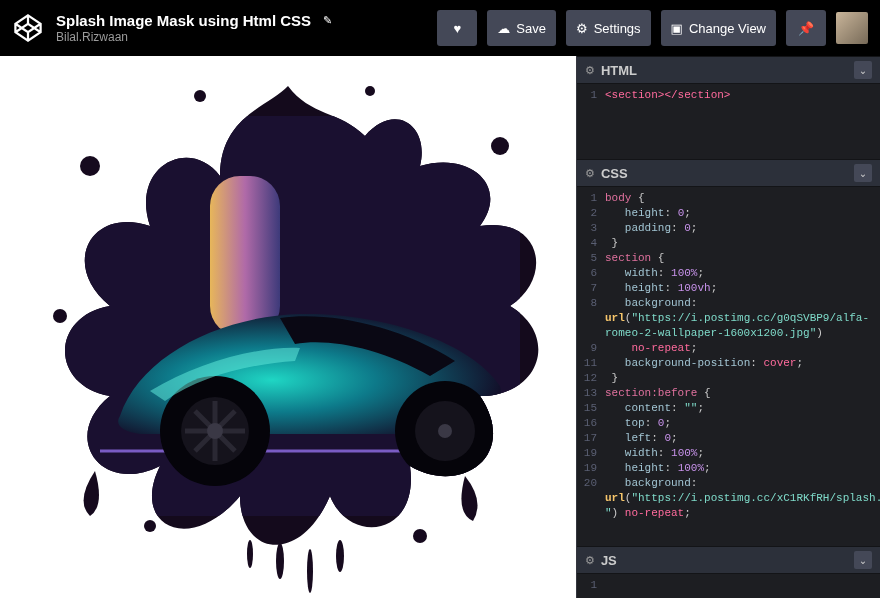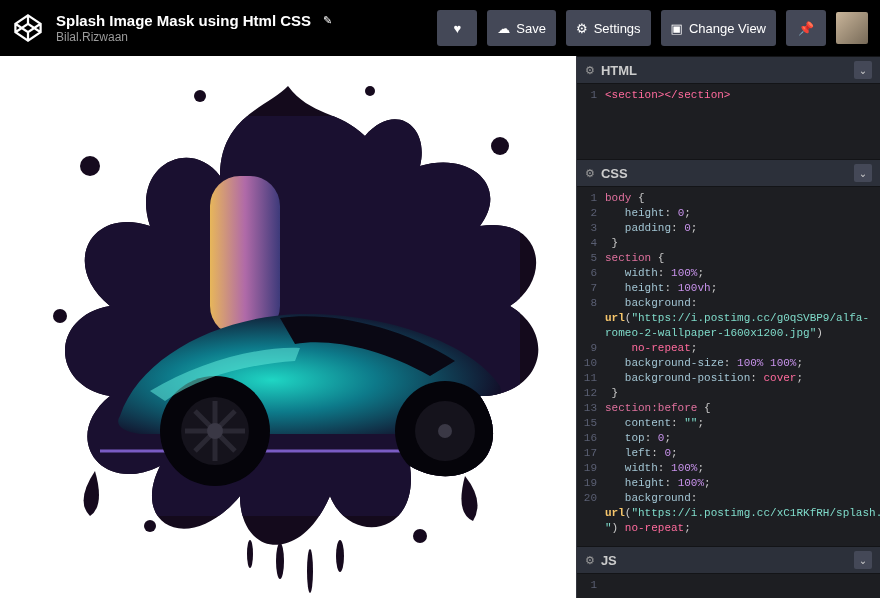--- a/index.html
+++ b/index.html
@@ -243,21 +243,20 @@
           <div class="code-line"><span class="ln">2</span><span class="lc"><span class="t-punc">   </span><span class="t-prop">height</span><span class="t-punc">: </span><span class="t-num">0</span><span class="t-punc">;</span></span></div>
           <div class="code-line"><span class="ln">3</span><span class="lc"><span class="t-punc">   </span><span class="t-prop">padding</span><span class="t-punc">: </span><span class="t-num">0</span><span class="t-punc">;</span></span></div>
           <div class="code-line"><span class="ln">4</span><span class="lc"><span class="t-punc"> }</span></span></div>
           <div class="code-line"><span class="ln">5</span><span class="lc"><span class="t-sel">section</span><span class="t-punc"> {</span></span></div>
           <div class="code-line"><span class="ln">6</span><span class="lc"><span class="t-punc">   </span><span class="t-prop">width</span><span class="t-punc">: </span><span class="t-num">100%</span><span class="t-punc">;</span></span></div>
           <div class="code-line"><span class="ln">7</span><span class="lc"><span class="t-punc">   </span><span class="t-prop">height</span><span class="t-punc">: </span><span class="t-num">100vh</span><span class="t-punc">;</span></span></div>
           <div class="code-line"><span class="ln">8</span><span class="lc"><span class="t-punc">   </span><span class="t-prop">background</span><span class="t-punc">:</span></span></div>
           <div class="code-line"><span class="ln"></span><span class="lc"><span class="t-val">url</span><span class="t-punc">(</span><span class="t-str">"https://i.postimg.cc/g0qSVBP9/alfa-</span></span></div>
           <div class="code-line"><span class="ln"></span><span class="lc"><span class="t-str">romeo-2-wallpaper-1600x1200.jpg"</span><span class="t-punc">)</span></span></div>
           <div class="code-line"><span class="ln">9</span><span class="lc"><span class="t-punc">    </span><span class="t-key">no-repeat</span><span class="t-punc">;</span></span></div>
-          <div class="code-line"><span class="ln">10</span><span class="lc"><span class="t-punc">   </span><span class="t-prop">background-size</span><span class="t-punc">: </span><span class="t-num">100% 100%</span><span class="t-punc">;</span></span></div>
           <div class="code-line"><span class="ln">11</span><span class="lc"><span class="t-punc">   </span><span class="t-prop">background-position</span><span class="t-punc">: </span><span class="t-key">cover</span><span class="t-punc">;</span></span></div>
           <div class="code-line"><span class="ln">12</span><span class="lc"><span class="t-punc"> }</span></span></div>
           <div class="code-line"><span class="ln">13</span><span class="lc"><span class="t-sel">section:before</span><span class="t-punc"> {</span></span></div>
           <div class="code-line"><span class="ln">15</span><span class="lc"><span class="t-punc">   </span><span class="t-prop">content</span><span class="t-punc">: </span><span class="t-str">""</span><span class="t-punc">;</span></span></div>
           <div class="code-line"><span class="ln">16</span><span class="lc"><span class="t-punc">   </span><span class="t-prop">top</span><span class="t-punc">: </span><span class="t-num">0</span><span class="t-punc">;</span></span></div>
           <div class="code-line"><span class="ln">17</span><span class="lc"><span class="t-punc">   </span><span class="t-prop">left</span><span class="t-punc">: </span><span class="t-num">0</span><span class="t-punc">;</span></span></div>
           <div class="code-line"><span class="ln">19</span><span class="lc"><span class="t-punc">   </span><span class="t-prop">width</span><span class="t-punc">: </span><span class="t-num">100%</span><span class="t-punc">;</span></span></div>
           <div class="code-line"><span class="ln">19</span><span class="lc"><span class="t-punc">   </span><span class="t-prop">height</span><span class="t-punc">: </span><span class="t-num">100%</span><span class="t-punc">;</span></span></div>
           <div class="code-line"><span class="ln">20</span><span class="lc"><span class="t-punc">   </span><span class="t-prop">background</span><span class="t-punc">:</span></span></div>
           <div class="code-line"><span class="ln"></span><span class="lc"><span class="t-val">url</span><span class="t-punc">(</span><span class="t-str">"https://i.postimg.cc/xC1RKfRH/splash.jpg</span></span></div>

